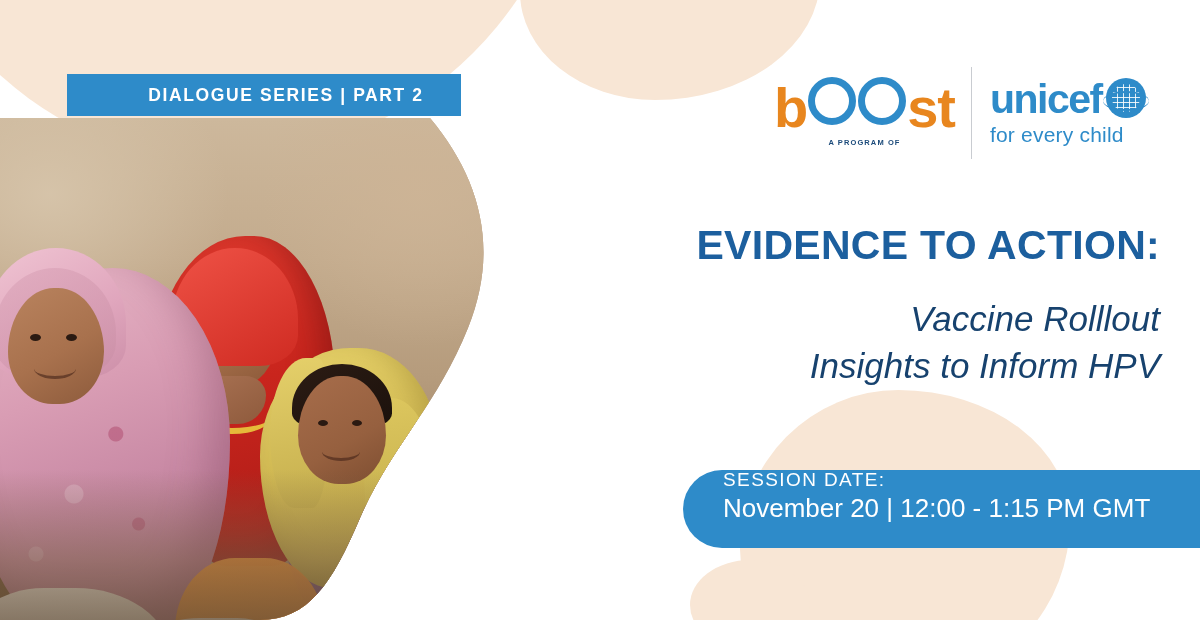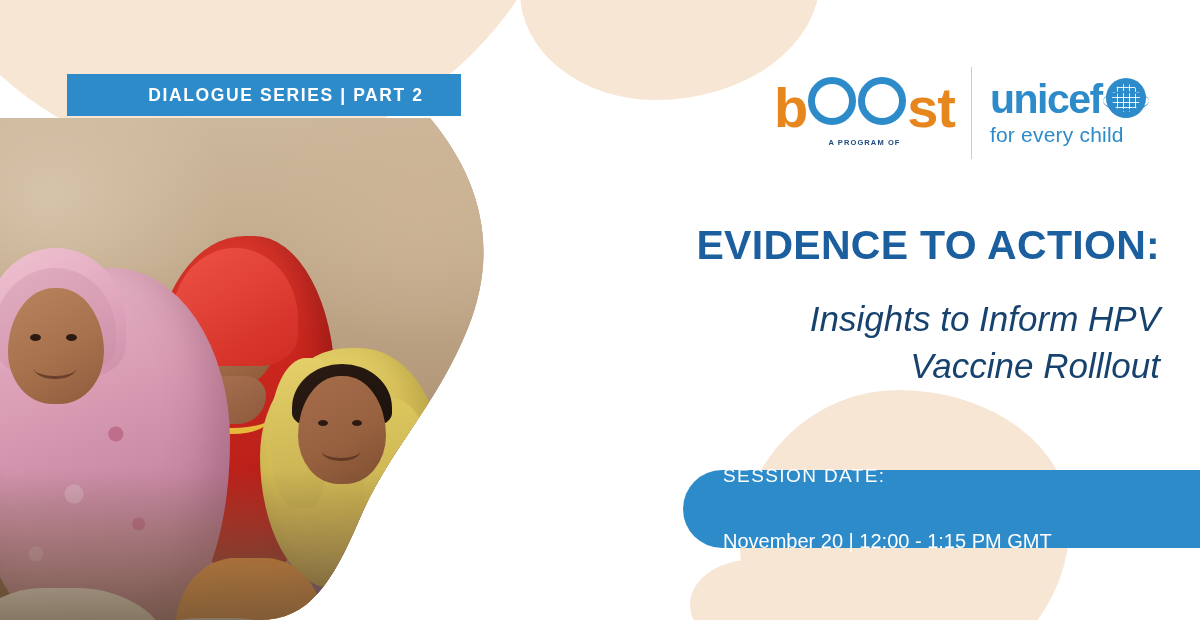--- a/index.html
+++ b/index.html
@@ -273,28 +273,28 @@
     color:#17426e;font-style:italic;font-size:35px;line-height:1.33;
     font-family:"Liberation Sans", sans-serif;
   }
   .subhead div{white-space:nowrap;}
 
   
   .date-pill{
     position:absolute;left:683px;top:470px;width:517px;height:78px;
     background:#2e8bc9;border-radius:39px 0 0 39px;
     padding-left:40px;box-sizing:border-box;
-    display:flex;flex-direction:column;justify-content:center;gap:40px;
+    display:flex;flex-direction:column;
   }
   .date-label{
     color:#ffffff;font-size:19px;letter-spacing:1.4px;line-height:1.1;
     font-family:"Liberation Sans", sans-serif;
   }
   .date-value{
-    color:#ffffff;font-size:20px;margin-top:3px;line-height:1.1;
+    color:#ffffff;font-size:26px;margin-top:3px;line-height:1.1;
     font-family:"Liberation Sans", sans-serif;
   }
 </style>
 </head>
 <body>
 
 <div class="canvas">
 
   <div class="blob blob-top-left"></div>
   <div class="blob blob-top-right"></div>
@@ -372,22 +372,22 @@
         <span>unicef</span>
         <span class="un-globe"></span>
       </div>
       <div class="unicef-tag">for every child</div>
     </div>
   </div>
 
   <div class="headline">EVIDENCE TO ACTION:</div>
 
   <div class="subhead">
+    <div>Vaccine Rolllout</div>
     <div>Insights to Inform HPV</div>
-    <div>Vaccine Rolllout</div>
   </div>
 
   <div class="date-pill">
     <div class="date-label">SESSION DATE:</div>
     <div class="date-value">November 20 |  12:00 - 1:15 PM  GMT</div>
   </div>
 
 </div>
 
 </body></html>

